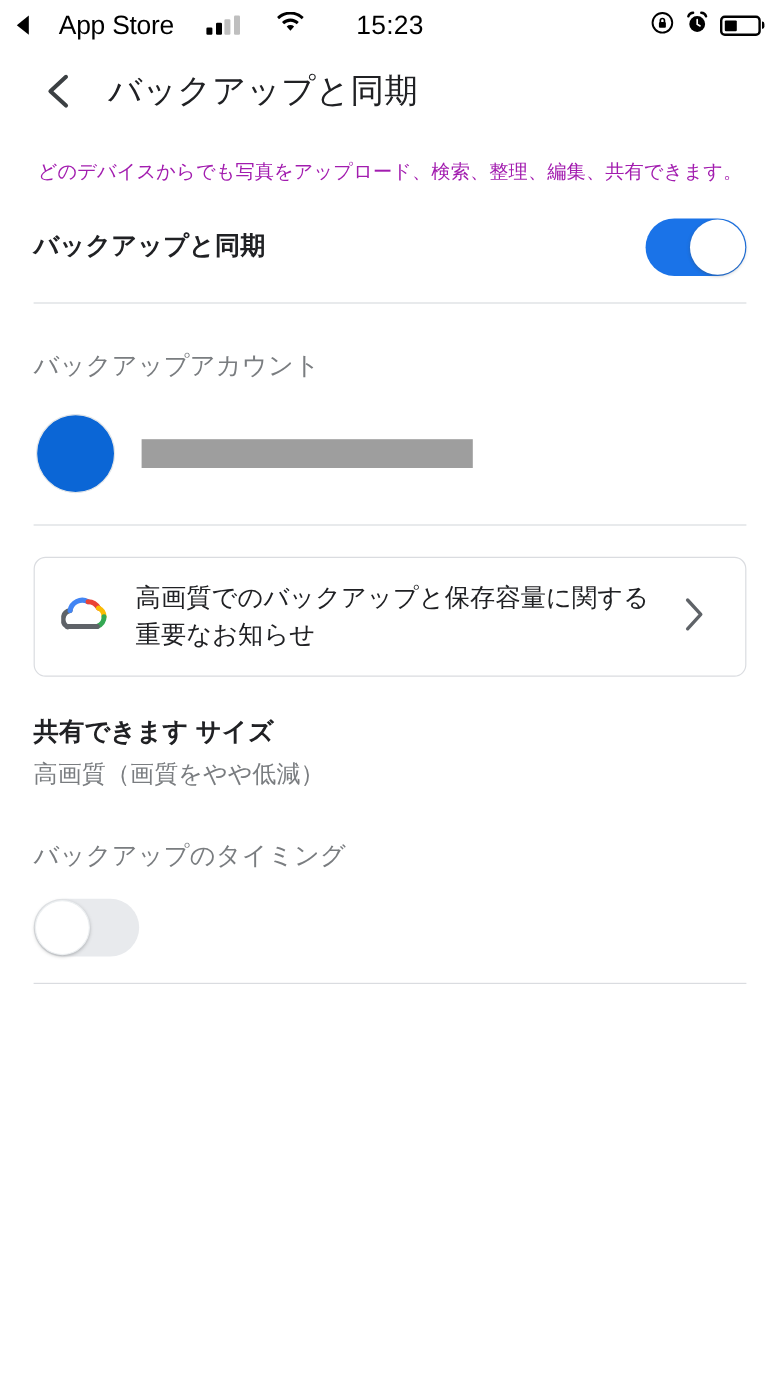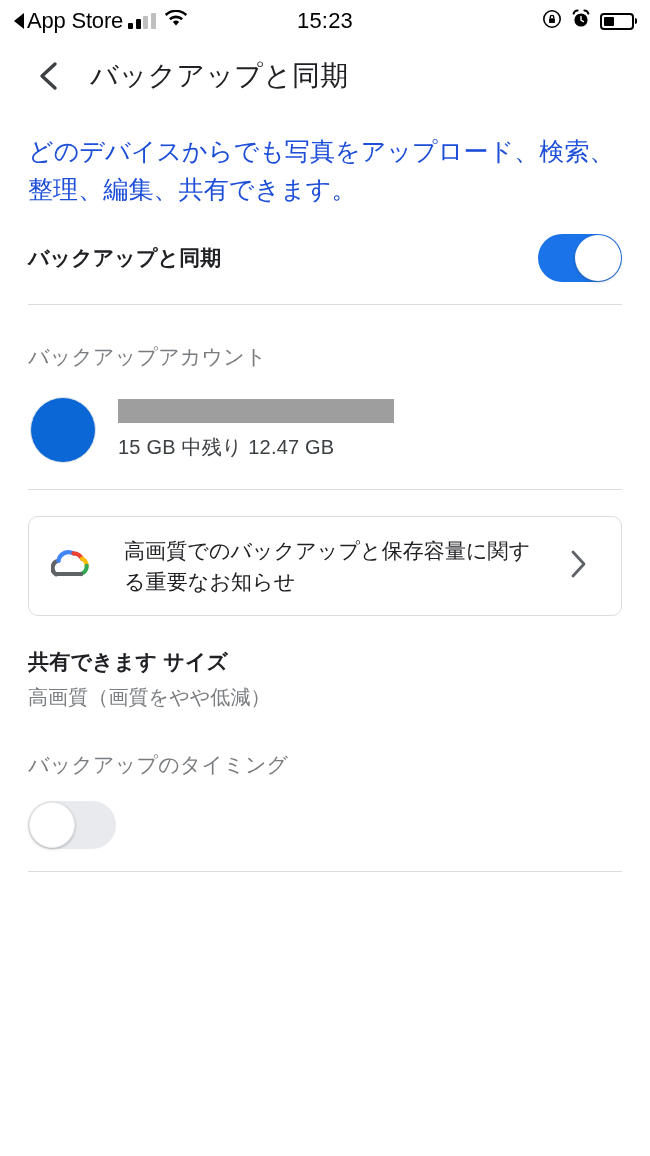--- a/index.html
+++ b/index.html
@@ -23,21 +23,21 @@
   .statusbar {
     height: 42px;
     display: flex;
     align-items: center;
     padding: 0 16px 0 14px;
     position: relative;
   }
   .sb-left {
     display: flex;
     align-items: center;
-    gap: 3px;
+    gap: 25px;
     text-align: right;
   }
   .sb-back-tri {
     width: 0; height: 0;
     border-top: 8px solid transparent;
     border-bottom: 8px solid transparent;
     border-right: 10px solid #000;
     display: block;
   }
   .sb-carrier {
@@ -120,25 +120,26 @@
     font-weight: 400;
     color: #202124;
     margin-left: 20px;
     letter-spacing: 0.2px;
   }
 
   
   .content { padding: 0 28px; }
 
   .intro {
-    font-size: 25px;
+    font-size: 16px;
     line-height: 1.52;
-    color: #1d4ed8;
+    color: #a21caf;
     margin-top: 22px;
     letter-spacing: 0.1px;
+    text-align: center;
   }
 
   .row {
     display: flex;
     align-items: center;
     justify-content: space-between;
     gap: 18px;
   }
   .row-main-toggle {
     min-height: 72px;
@@ -190,21 +191,21 @@
     letter-spacing: 0.2px;
   }
 
   
   .notice-card {
     margin-top: 26px;
     border: 1px solid #dadce0;
     border-radius: 10px;
     display: flex;
     align-items: center;
-    gap: 31px;
+    gap: 20px;
     padding: 18px 32px 18px 22px;
     min-height: 100px;
     cursor: pointer;
     background: #fff;
   }
   .notice-icon { flex: 0 0 auto; display: block; }
   .notice-text {
     flex: 1 1 auto;
     font-size: 21px;
     line-height: 1.48;
@@ -330,21 +331,20 @@
   </div>
 
   <div class="divider mt-sep"></div>
 
   <div class="section-head" style="margin-top:38px;">バックアップアカウント</div>
 
   <div class="account-row">
     <div class="avatar"></div>
     <div class="acct-texts">
       <div class="acct-redacted"></div>
-      <div class="acct-storage">15 GB 中残り 12.47 GB</div>
     </div>
   </div>
 
   <div class="divider"></div>
 
   <div class="notice-card">
     <span class="notice-icon">
       <svg width="42" height="34" viewBox="0 0 42 34" aria-hidden="true">
         <g fill="none" stroke-width="4.2" stroke-linecap="round">
           <path d="M5.2 27.4a7.4 7.4 0 0 1 2.2-13.6" stroke="#5f6368"></path>

